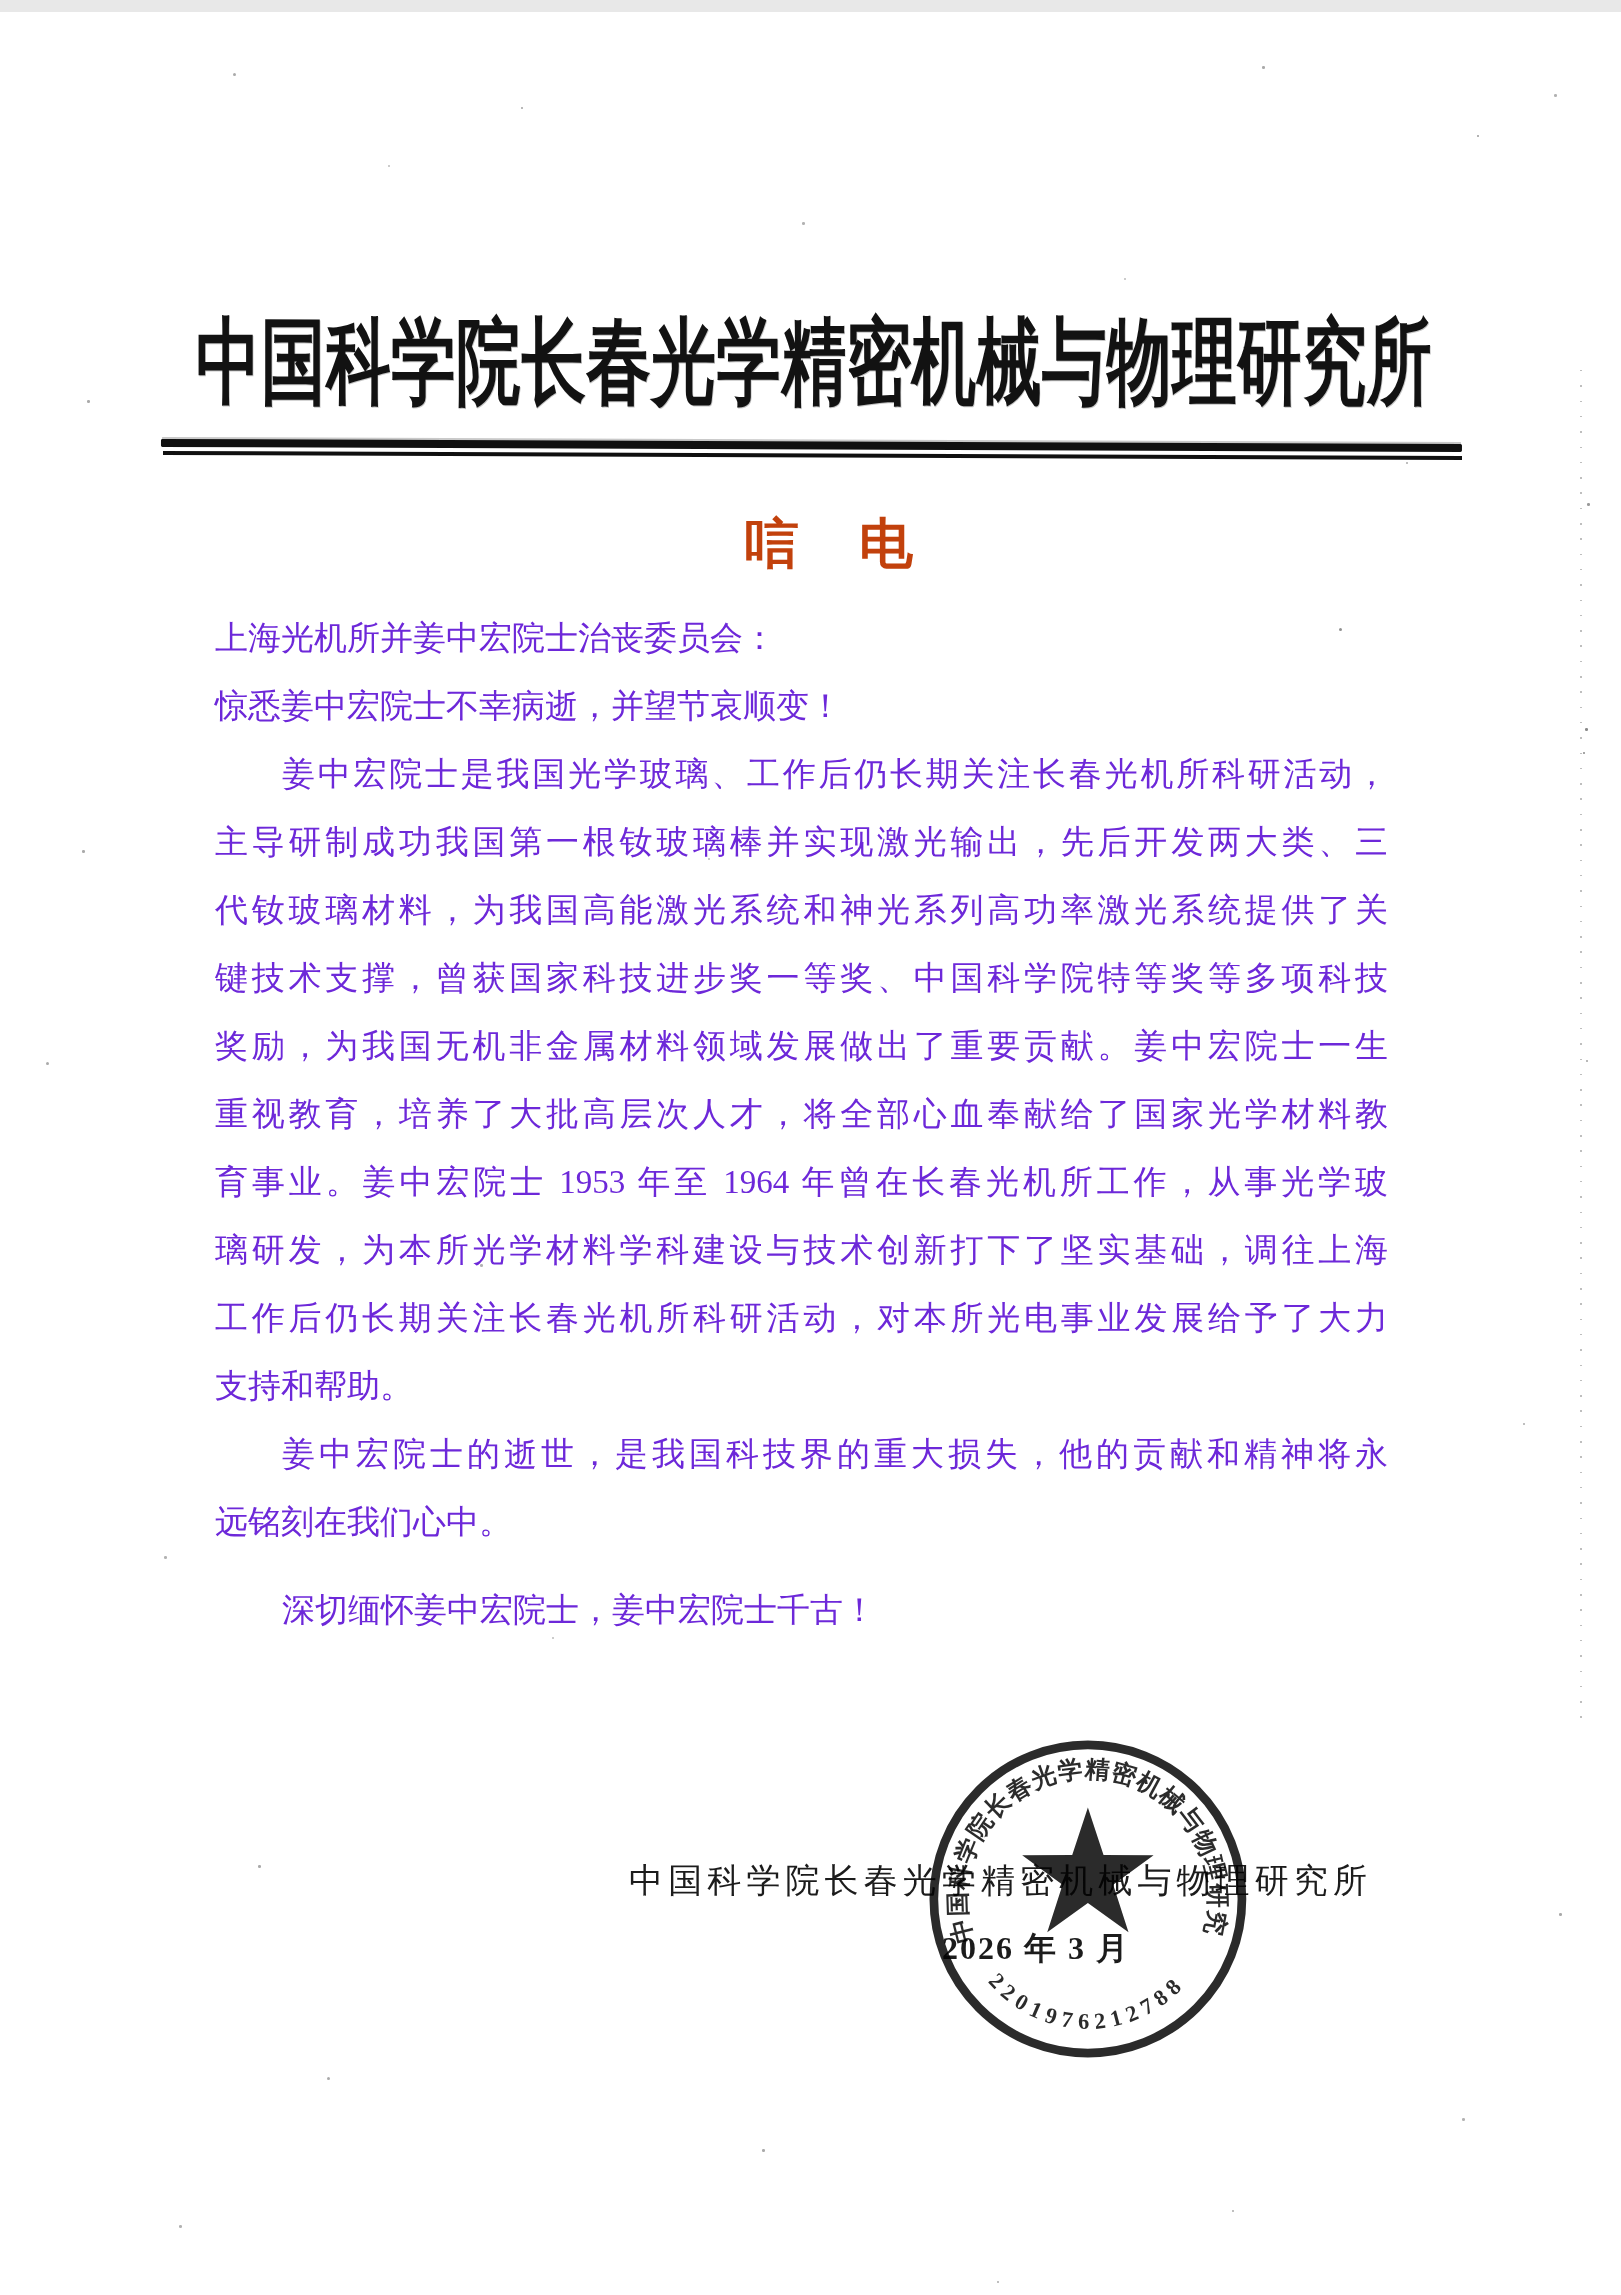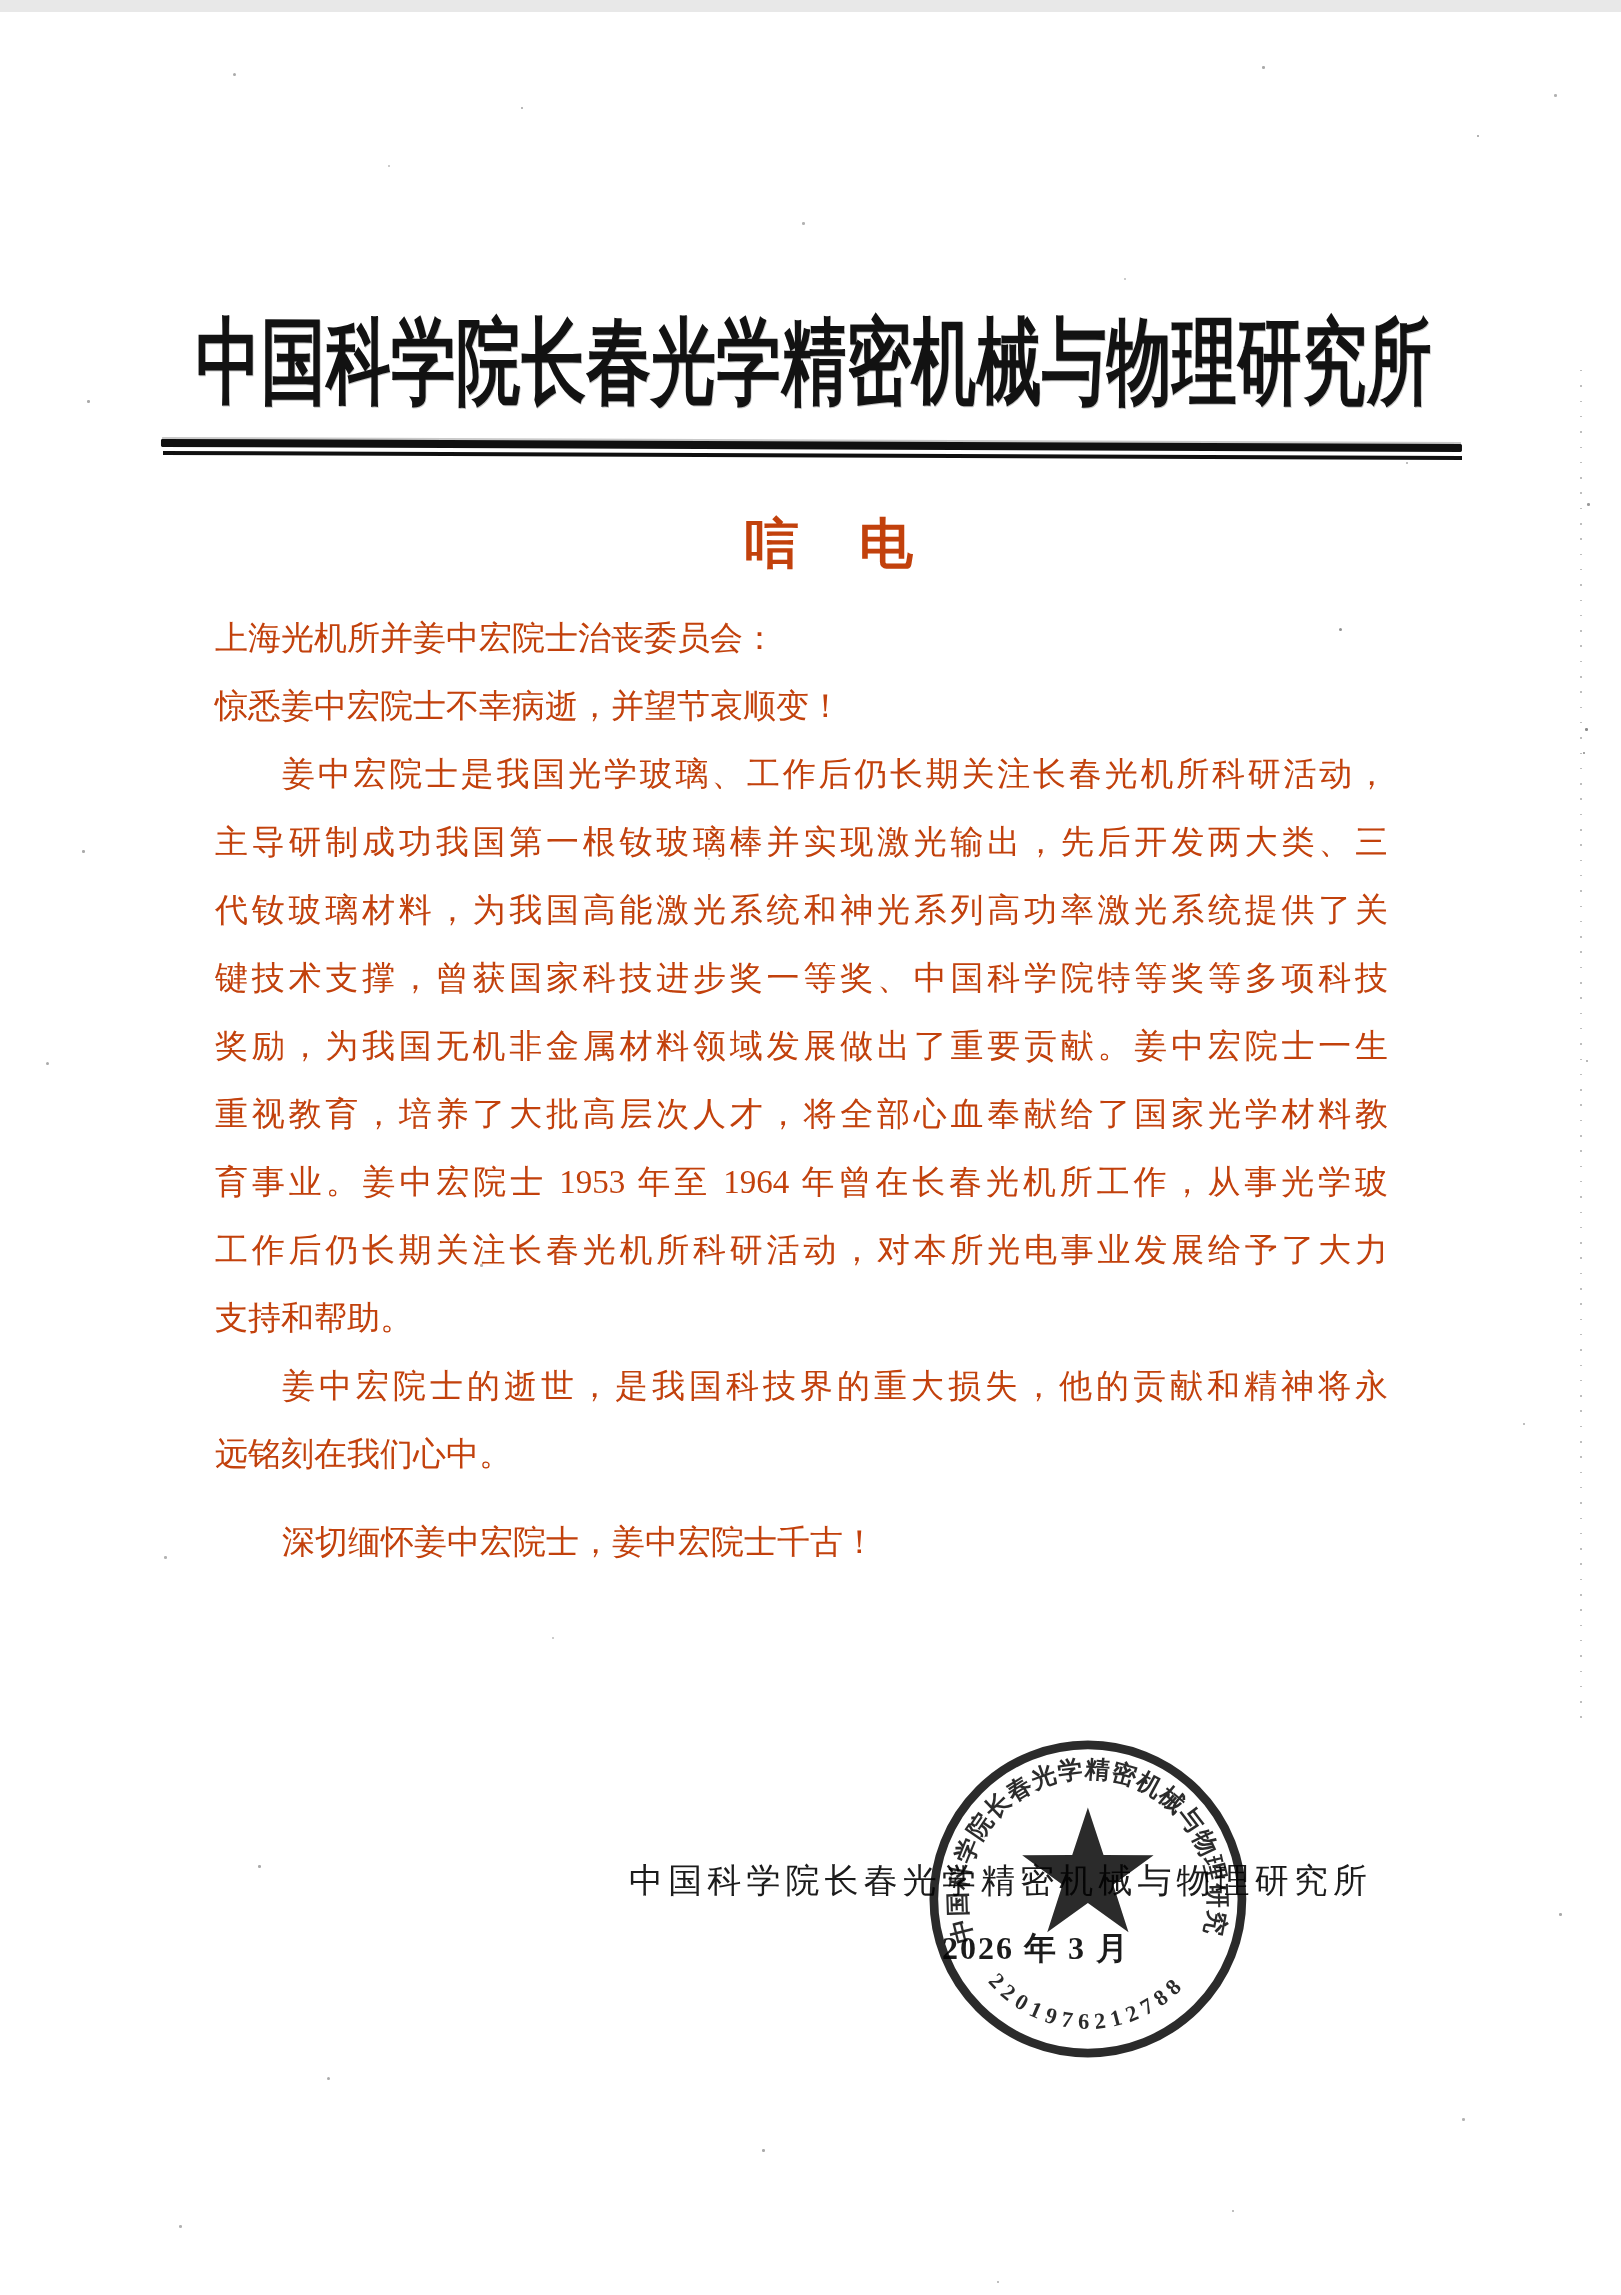--- a/index.html
+++ b/index.html
@@ -22,21 +22,21 @@
   .rule{position:absolute;background:#101010;transform:rotate(0.22deg);transform-origin:0 0;}
   .rule-thick{left:161px;top:427px;width:1301px;height:7.7px;border-radius:1.5px;box-shadow:0 -3.1px 0 -1px rgba(40,40,40,.25);}
   .rule-thin{left:163px;top:439px;width:1299px;height:3.6px;}
   .doc-title{
     position:absolute;left:0;top:503px;width:1605px;
     text-align:center;font-size:54px;font-weight:bold;
     letter-spacing:3.1px;line-height:1.1;color:#c2410c;padding-left:28px;
   }
   .body-lines{
     position:absolute;left:215px;top:592px;width:1173px;
-    font-size:33px;line-height:68px;color:#c2410c;
+    font-size:33px;line-height:68px;color:#6d28d9;
   }
   .bline{height:68px;white-space:nowrap;}
   .bline.j{white-space:normal;text-align:justify;text-align-last:justify;text-justify:inter-character;}
   .bline.ind{text-indent:67px;}
   .bline.gap{margin-top:20.4px;}
   .signature{
     position:absolute;left:0;top:1843px;width:1372px;
     text-align:right;font-size:34px;line-height:51px;
     letter-spacing:5.1px;white-space:nowrap;color:#1c1c1c;
   }
@@ -70,20 +70,21 @@
   <div class="body-lines">
       <div class="bline">上海光机所并姜中宏院士治丧委员会：</div>
       <div class="bline">惊悉姜中宏院士不幸病逝，并望节哀顺变！</div>
       <div class="bline j ind">姜中宏院士是我国光学玻璃、工作后仍长期关注长春光机所科研活动，</div>
       <div class="bline j">主导研制成功我国第一根钕玻璃棒并实现激光输出，先后开发两大类、三</div>
       <div class="bline j">代钕玻璃材料，为我国高能激光系统和神光系列高功率激光系统提供了关</div>
       <div class="bline j">键技术支撑，曾获国家科技进步奖一等奖、中国科学院特等奖等多项科技</div>
       <div class="bline j">奖励，为我国无机非金属材料领域发展做出了重要贡献。姜中宏院士一生</div>
       <div class="bline j">重视教育，培养了大批高层次人才，将全部心血奉献给了国家光学材料教</div>
       <div class="bline j">育事业。姜中宏院士 1953 年至 1964 年曾在长春光机所工作，从事光学玻</div>
+      <div class="bline j">璃研发，为本所光学材料学科建设与技术创新打下了坚实基础，调往上海</div>
       <div class="bline j">工作后仍长期关注长春光机所科研活动，对本所光电事业发展给予了大力</div>
       <div class="bline">支持和帮助。</div>
       <div class="bline j ind">姜中宏院士的逝世，是我国科技界的重大损失，他的贡献和精神将永</div>
       <div class="bline">远铭刻在我们心中。</div>
       <div class="bline ind gap">深切缅怀姜中宏院士，姜中宏院士千古！</div>
     </div>
 
   <div class="signature">中国科学院长春光学精密机械与物理研究所</div>
 
   <div class="date-line">2026 年 3 月</div>

